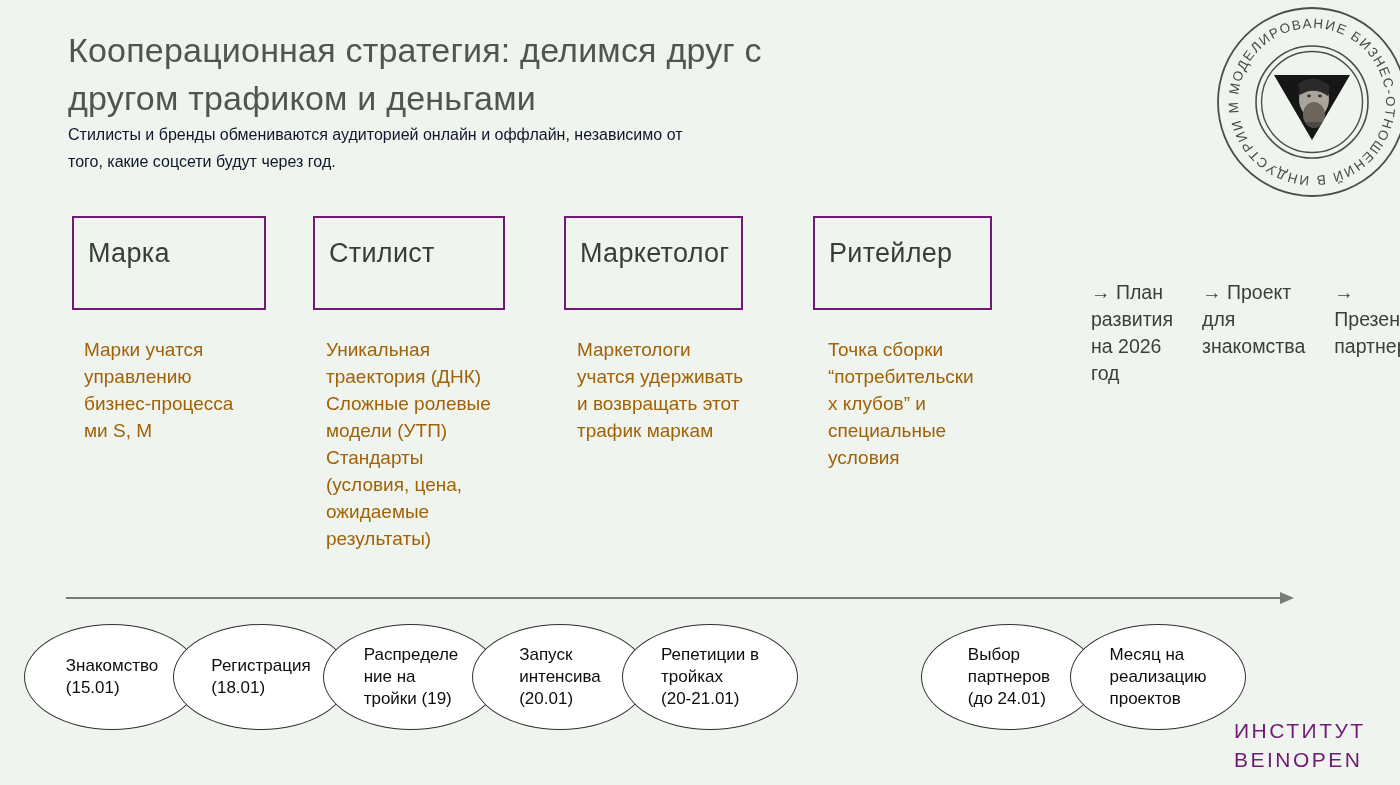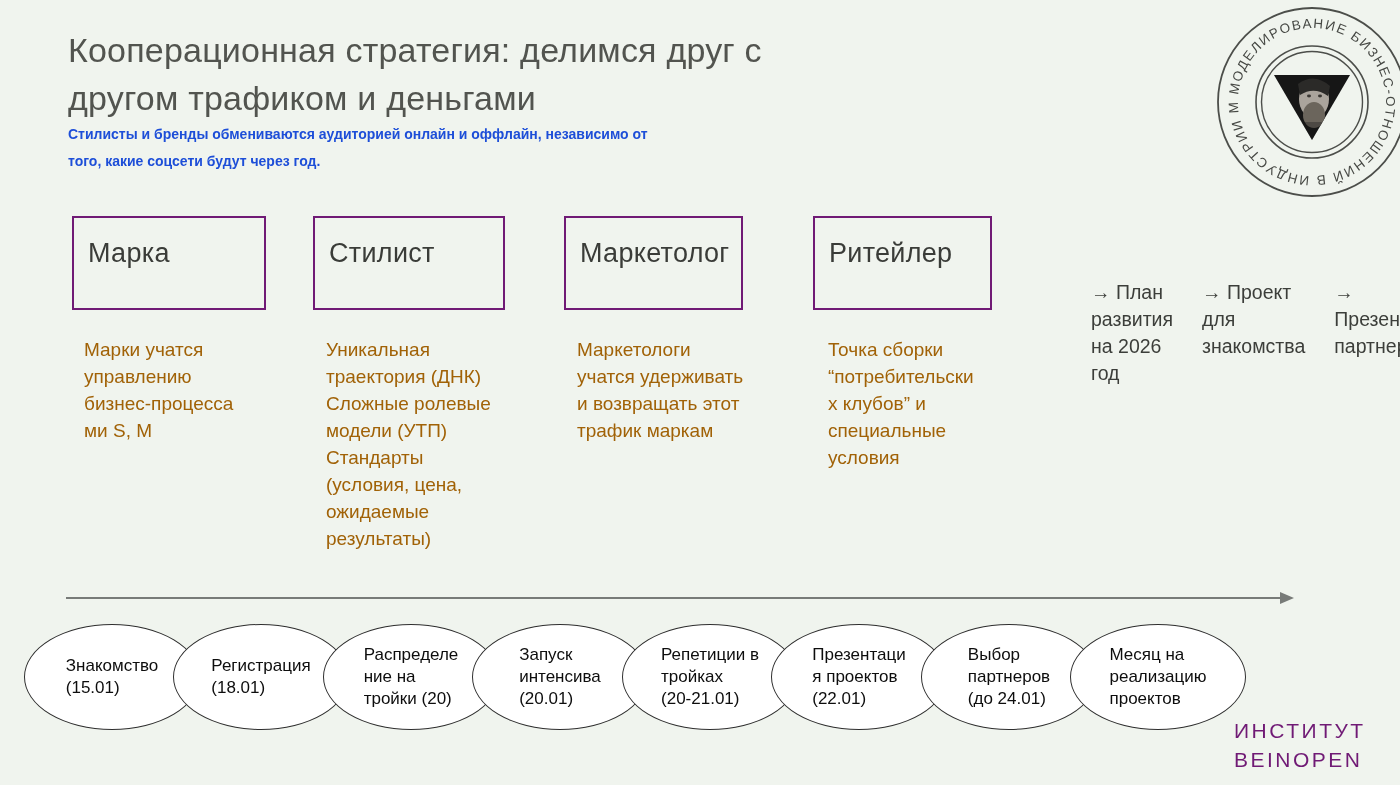--- a/index.html
+++ b/index.html
@@ -16,23 +16,22 @@
   .pre { white-space: pre-line; }
 
   
   .title {
     position: absolute; left: 52px; top: 26px;
     font-size: 34px; line-height: 48px; font-weight: 400;
     color: #52544f; letter-spacing: 0.2px;
   }
   .subtitle {
     position: absolute; left: 52px; top: 121px;
-    font-size: 14px; line-height: 27px; color: #1d4ed8;
+    font-size: 16px; line-height: 27px; color: #0f172a;
     width: 900px;
-    font-weight: bold;
   }
 
   
   .role-box {
     position: absolute; top: 216px; height: 94px;
     border: 2px solid #701a75; background: transparent;
     padding: 20px 0 0 14px;
     font-size: 27px; color: #3a3c38; letter-spacing: 0.3px;
   }
   .role-desc {
@@ -177,37 +176,32 @@
     <span class="stage-label">Знакомство
 (15.01)</span>
   </div>
   <div class="stage" style="left:157px; z-index:2;">
     <span class="stage-label">Регистрация
 (18.01)</span>
   </div>
   <div class="stage" style="left:307px; z-index:3;">
     <span class="stage-label">Распределе
 ние на
-тройки (20)</span>
+тройки (19)</span>
   </div>
   <div class="stage" style="left:456px; z-index:4;">
     <span class="stage-label">Запуск
 интенсива
 (20.01)</span>
   </div>
   <div class="stage" style="left:606px; z-index:5;">
     <span class="stage-label">Репетиции в
 тройках
 (20-21.01)</span>
   </div>
-  <div class="stage" style="left:755px; z-index:6;">
-    <span class="stage-label">Презентаци
-я проектов
-(22.01)</span>
-  </div>
   <div class="stage" style="left:905px; z-index:7;">
     <span class="stage-label">Выбор
 партнеров
 (до 24.01)</span>
   </div>
   <div class="stage" style="left:1054px; z-index:8;">
     <span class="stage-label">Месяц на
 реализацию
 проектов</span>
   </div>

